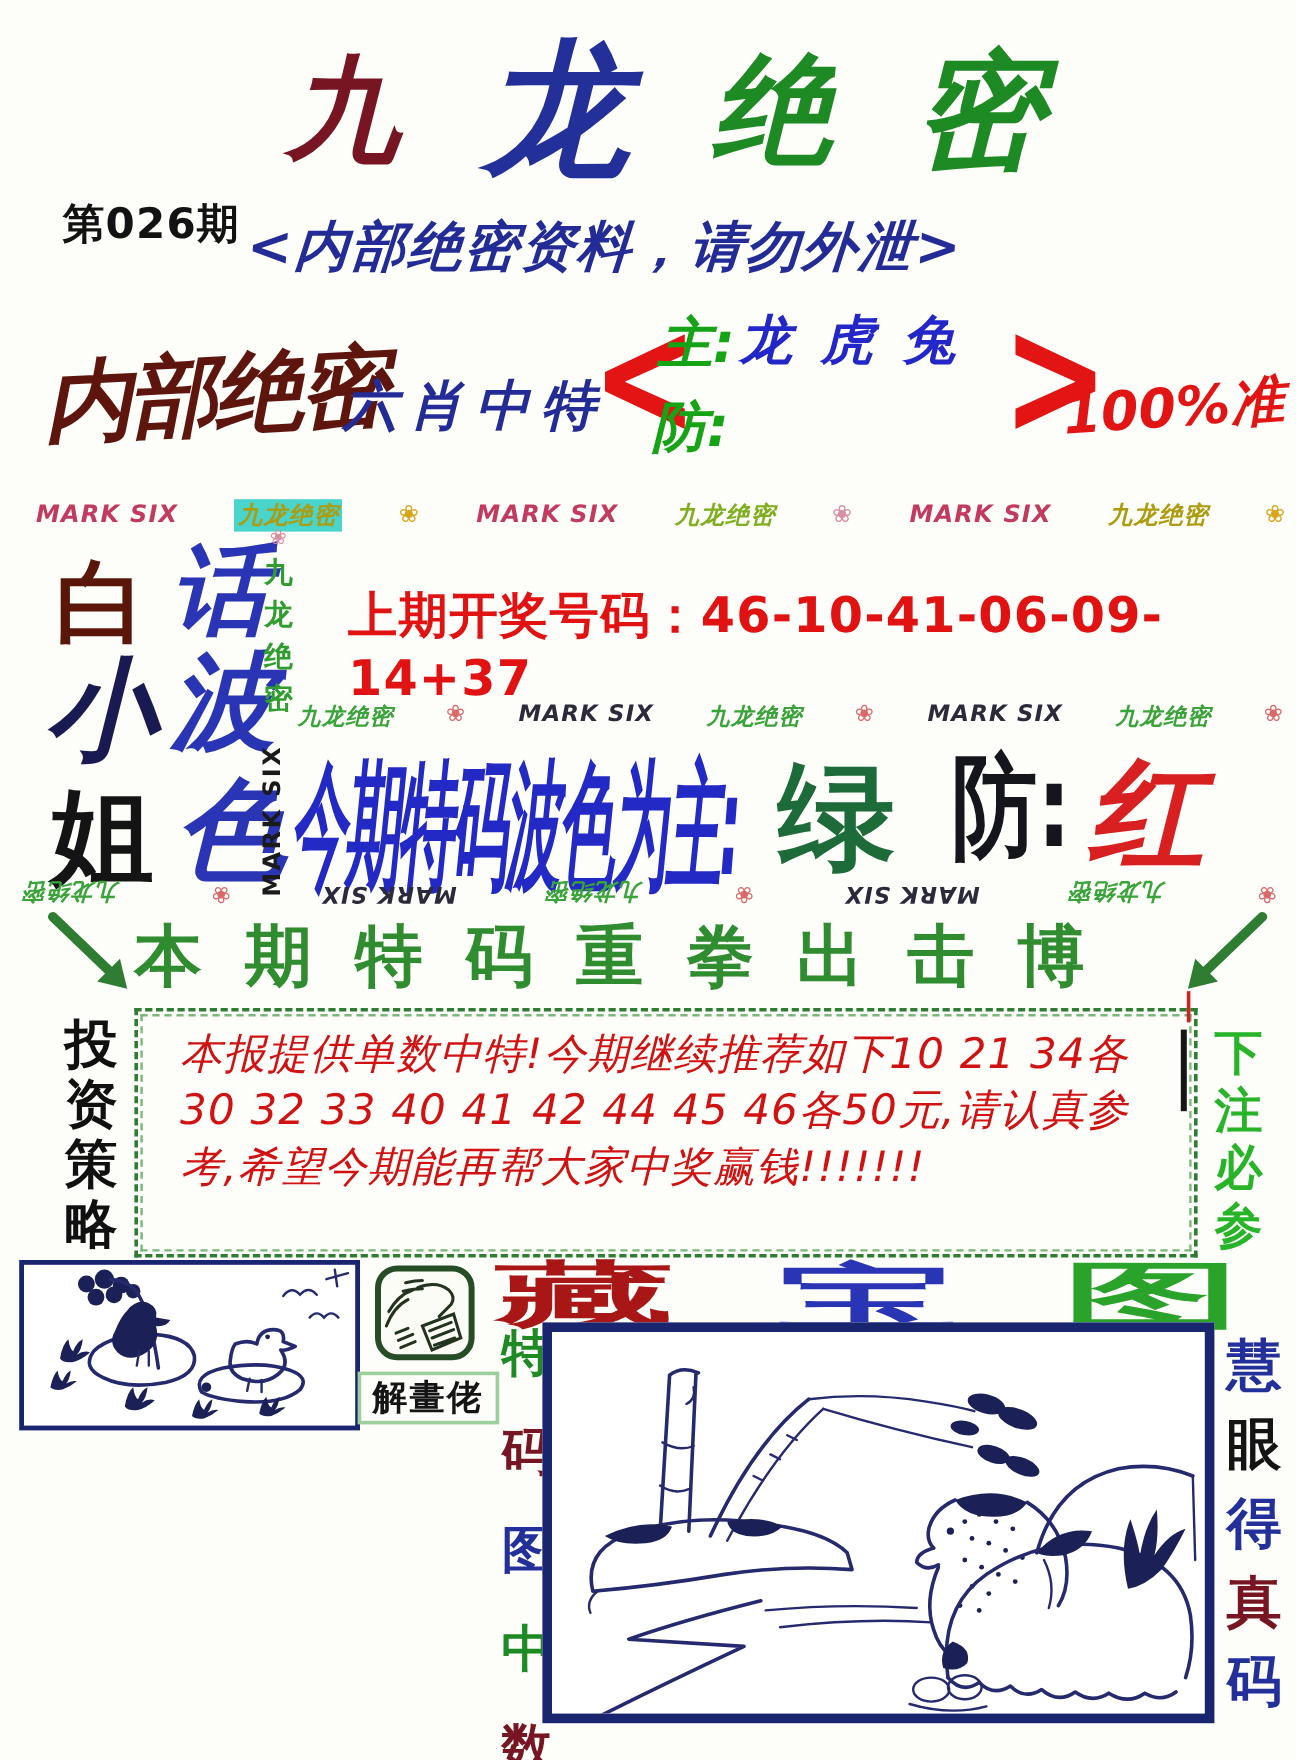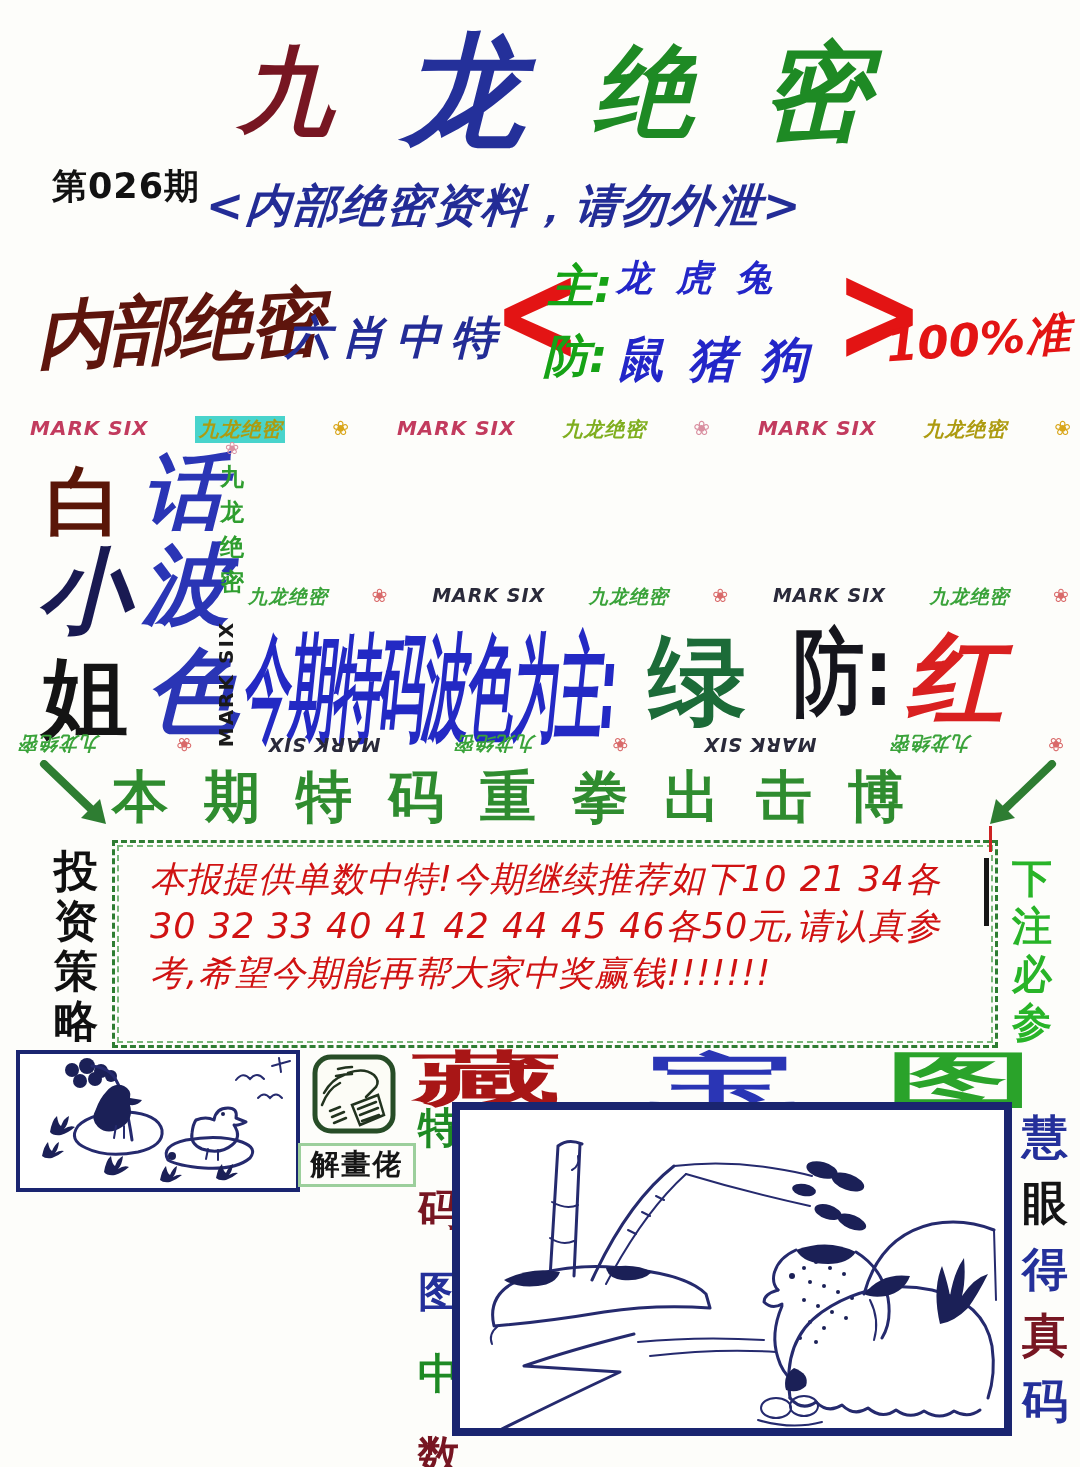--- a/index.html
+++ b/index.html
@@ -24,21 +24,21 @@
   
   .label-main { left:36px; top:280px; font-size:74px; font-weight:bold; font-style:italic;
                 color:#5e150d; transform:rotate(-3deg); letter-spacing:-3px; }
   .label-sub  { left:286px; top:308px; font-size:45px; font-weight:bold; font-style:italic;
                 color:#232c96; letter-spacing:10px; }
   .bracket-open  { left:488px; top:244px; font-size:118px; font-weight:bold; color:#e31414;
                    transform:scale(0.9,1.18); }
   .bracket-close { left:830px; top:244px; font-size:118px; font-weight:bold; color:#e31414;
                    transform:scale(0.9,1.18); }
   .main-key  { left:548px; top:256px; font-size:46px; font-weight:bold; font-style:italic; color:#16a316; }
-  .main-val  { left:616px; top:254px; font-size:36px; font-weight:bold; font-style:italic;
+  .main-val  { left:616px; top:254px; font-size:44px; font-weight:bold; font-style:italic;
                color:#2326c8; letter-spacing:24px; }
   .guard-key { left:543px; top:326px; font-size:46px; font-weight:bold; font-style:italic; color:#16a316; }
   .guard-val { left:616px; top:328px; font-size:48px; font-weight:bold; font-style:italic;
                color:#2326c8; letter-spacing:24px; }
   .accuracy  { left:886px; top:310px; font-size:45px; font-weight:bold; font-style:italic;
                color:#e31414; transform:rotate(-4deg); }
 
   
   .banner { display:flex; justify-content:space-between; font-weight:bold; font-style:italic;
             letter-spacing:1px; white-space:nowrap; }
@@ -114,21 +114,20 @@
   </div>
   <div class="abs issue">第026期</div>
   <div class="abs subtitle">&lt;内部绝密资料，请勿外泄&gt;</div>
 
   <div class="abs label-main">内部绝密</div>
   <div class="abs label-sub">六肖中特</div>
   <div class="abs bracket-open">&lt;</div>
   <div class="abs main-key">主:</div>
   <div class="abs main-val">龙虎兔</div>
   <div class="abs guard-key">防:</div>
-  <div class="abs guard-val">鼠猪狗</div>
   <div class="abs bracket-close">&gt;</div>
   <div class="abs accuracy">100%准</div>
 
   <div class="abs banner banner-top">
     <span style="color: rgb(194, 59, 94);">MARK SIX</span>
     <span class="hl" style="color: rgb(173, 155, 16); background: rgb(73, 212, 204);">九龙绝密</span>
     <span style="color: rgb(217, 166, 26);">❀</span>
     <span style="color: rgb(194, 59, 94);">MARK SIX</span>
     <span style="color: rgb(127, 174, 31);">九龙绝密</span>
     <span style="color: rgb(217, 143, 160);">❀</span>
@@ -146,20 +145,21 @@
 
   <div class="abs side-strip">
     <span class="flw" style="color:#d98fa0;">❀</span>
     <span class="bc" style="color: rgb(47, 158, 47);">九</span>
     <span class="bc" style="color: rgb(47, 158, 47);">龙</span>
     <span class="bc" style="color: rgb(47, 158, 47);">绝</span>
     <span class="bc" style="color: rgb(47, 158, 47);">密</span>
   </div>
   <div class="abs side-mark">MARK SIX</div>
 
+  <div class="abs last-draw">上期开奖号码：46-10-41-06-09-14+37</div>
 
   <div class="abs banner banner-mid">
     <span style="color: rgb(58, 163, 58);">九龙绝密</span>
     <span style="color: rgb(217, 106, 106);">❀</span>
     <span style="color: rgb(42, 42, 58);">MARK SIX</span>
     <span style="color: rgb(58, 163, 58);">九龙绝密</span>
     <span style="color: rgb(217, 106, 106);">❀</span>
     <span style="color: rgb(42, 42, 58);">MARK SIX</span>
     <span style="color: rgb(58, 163, 58);">九龙绝密</span>
     <span style="color: rgb(217, 106, 106);">❀</span>

